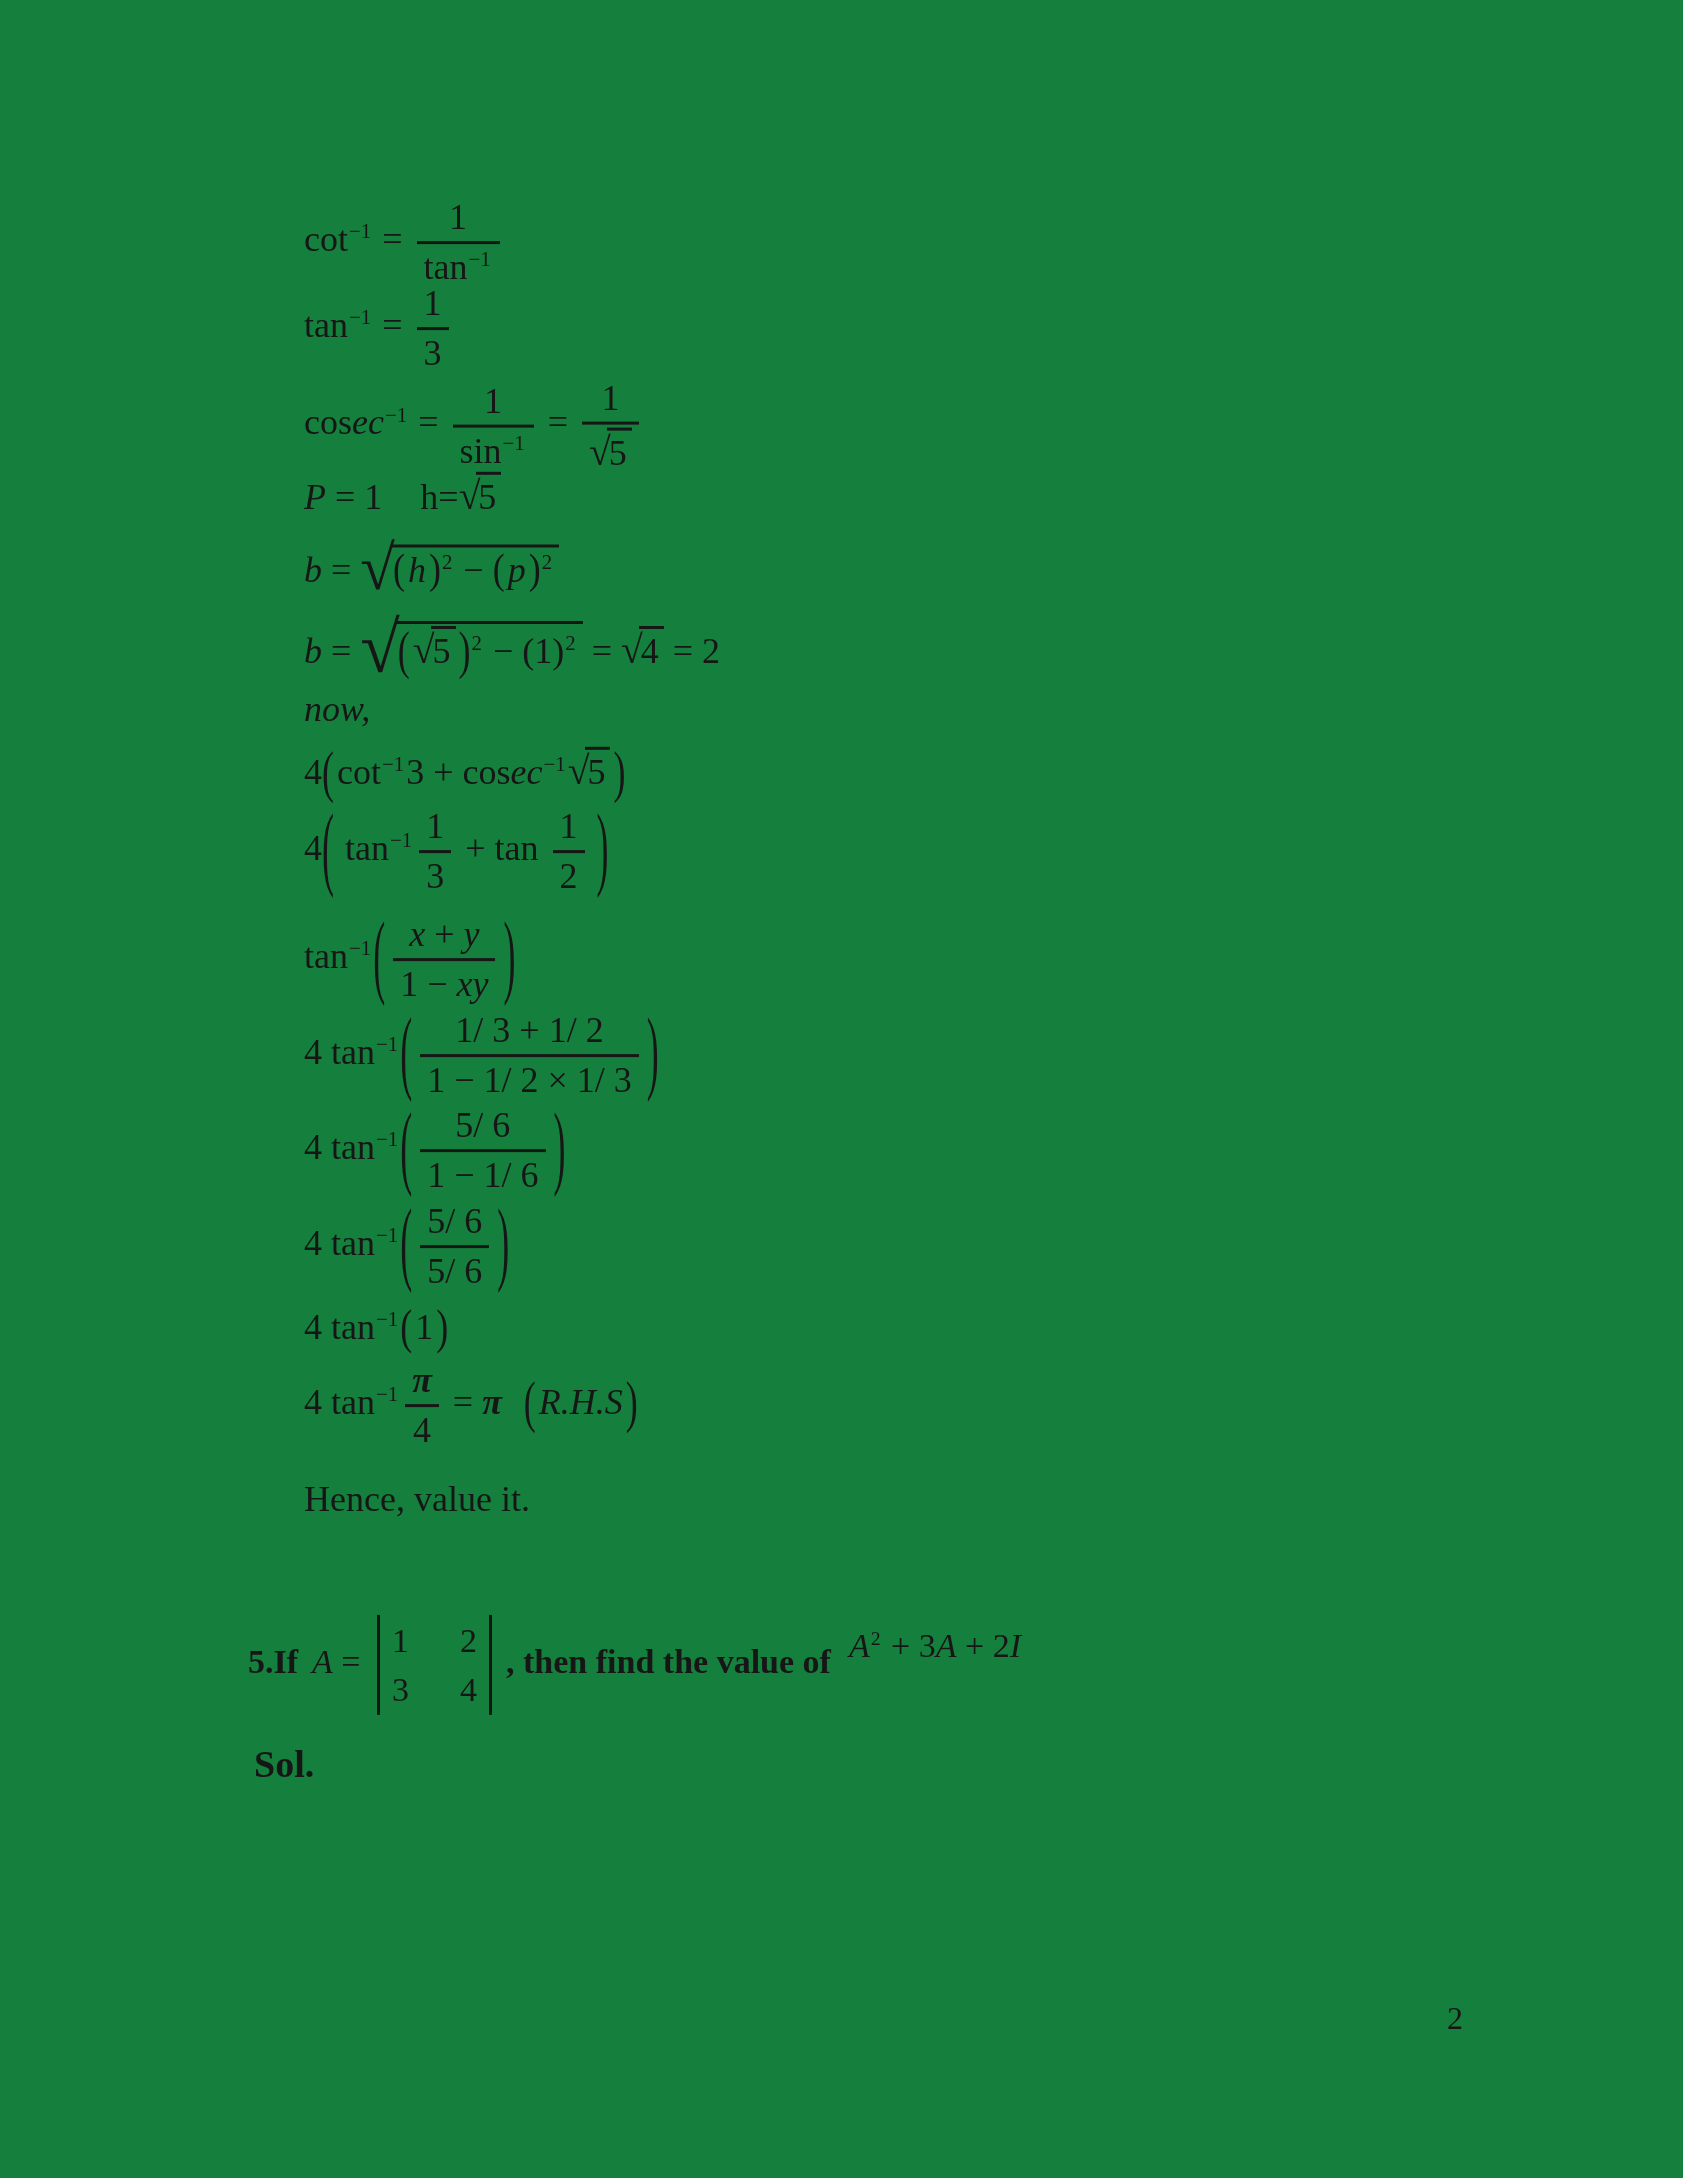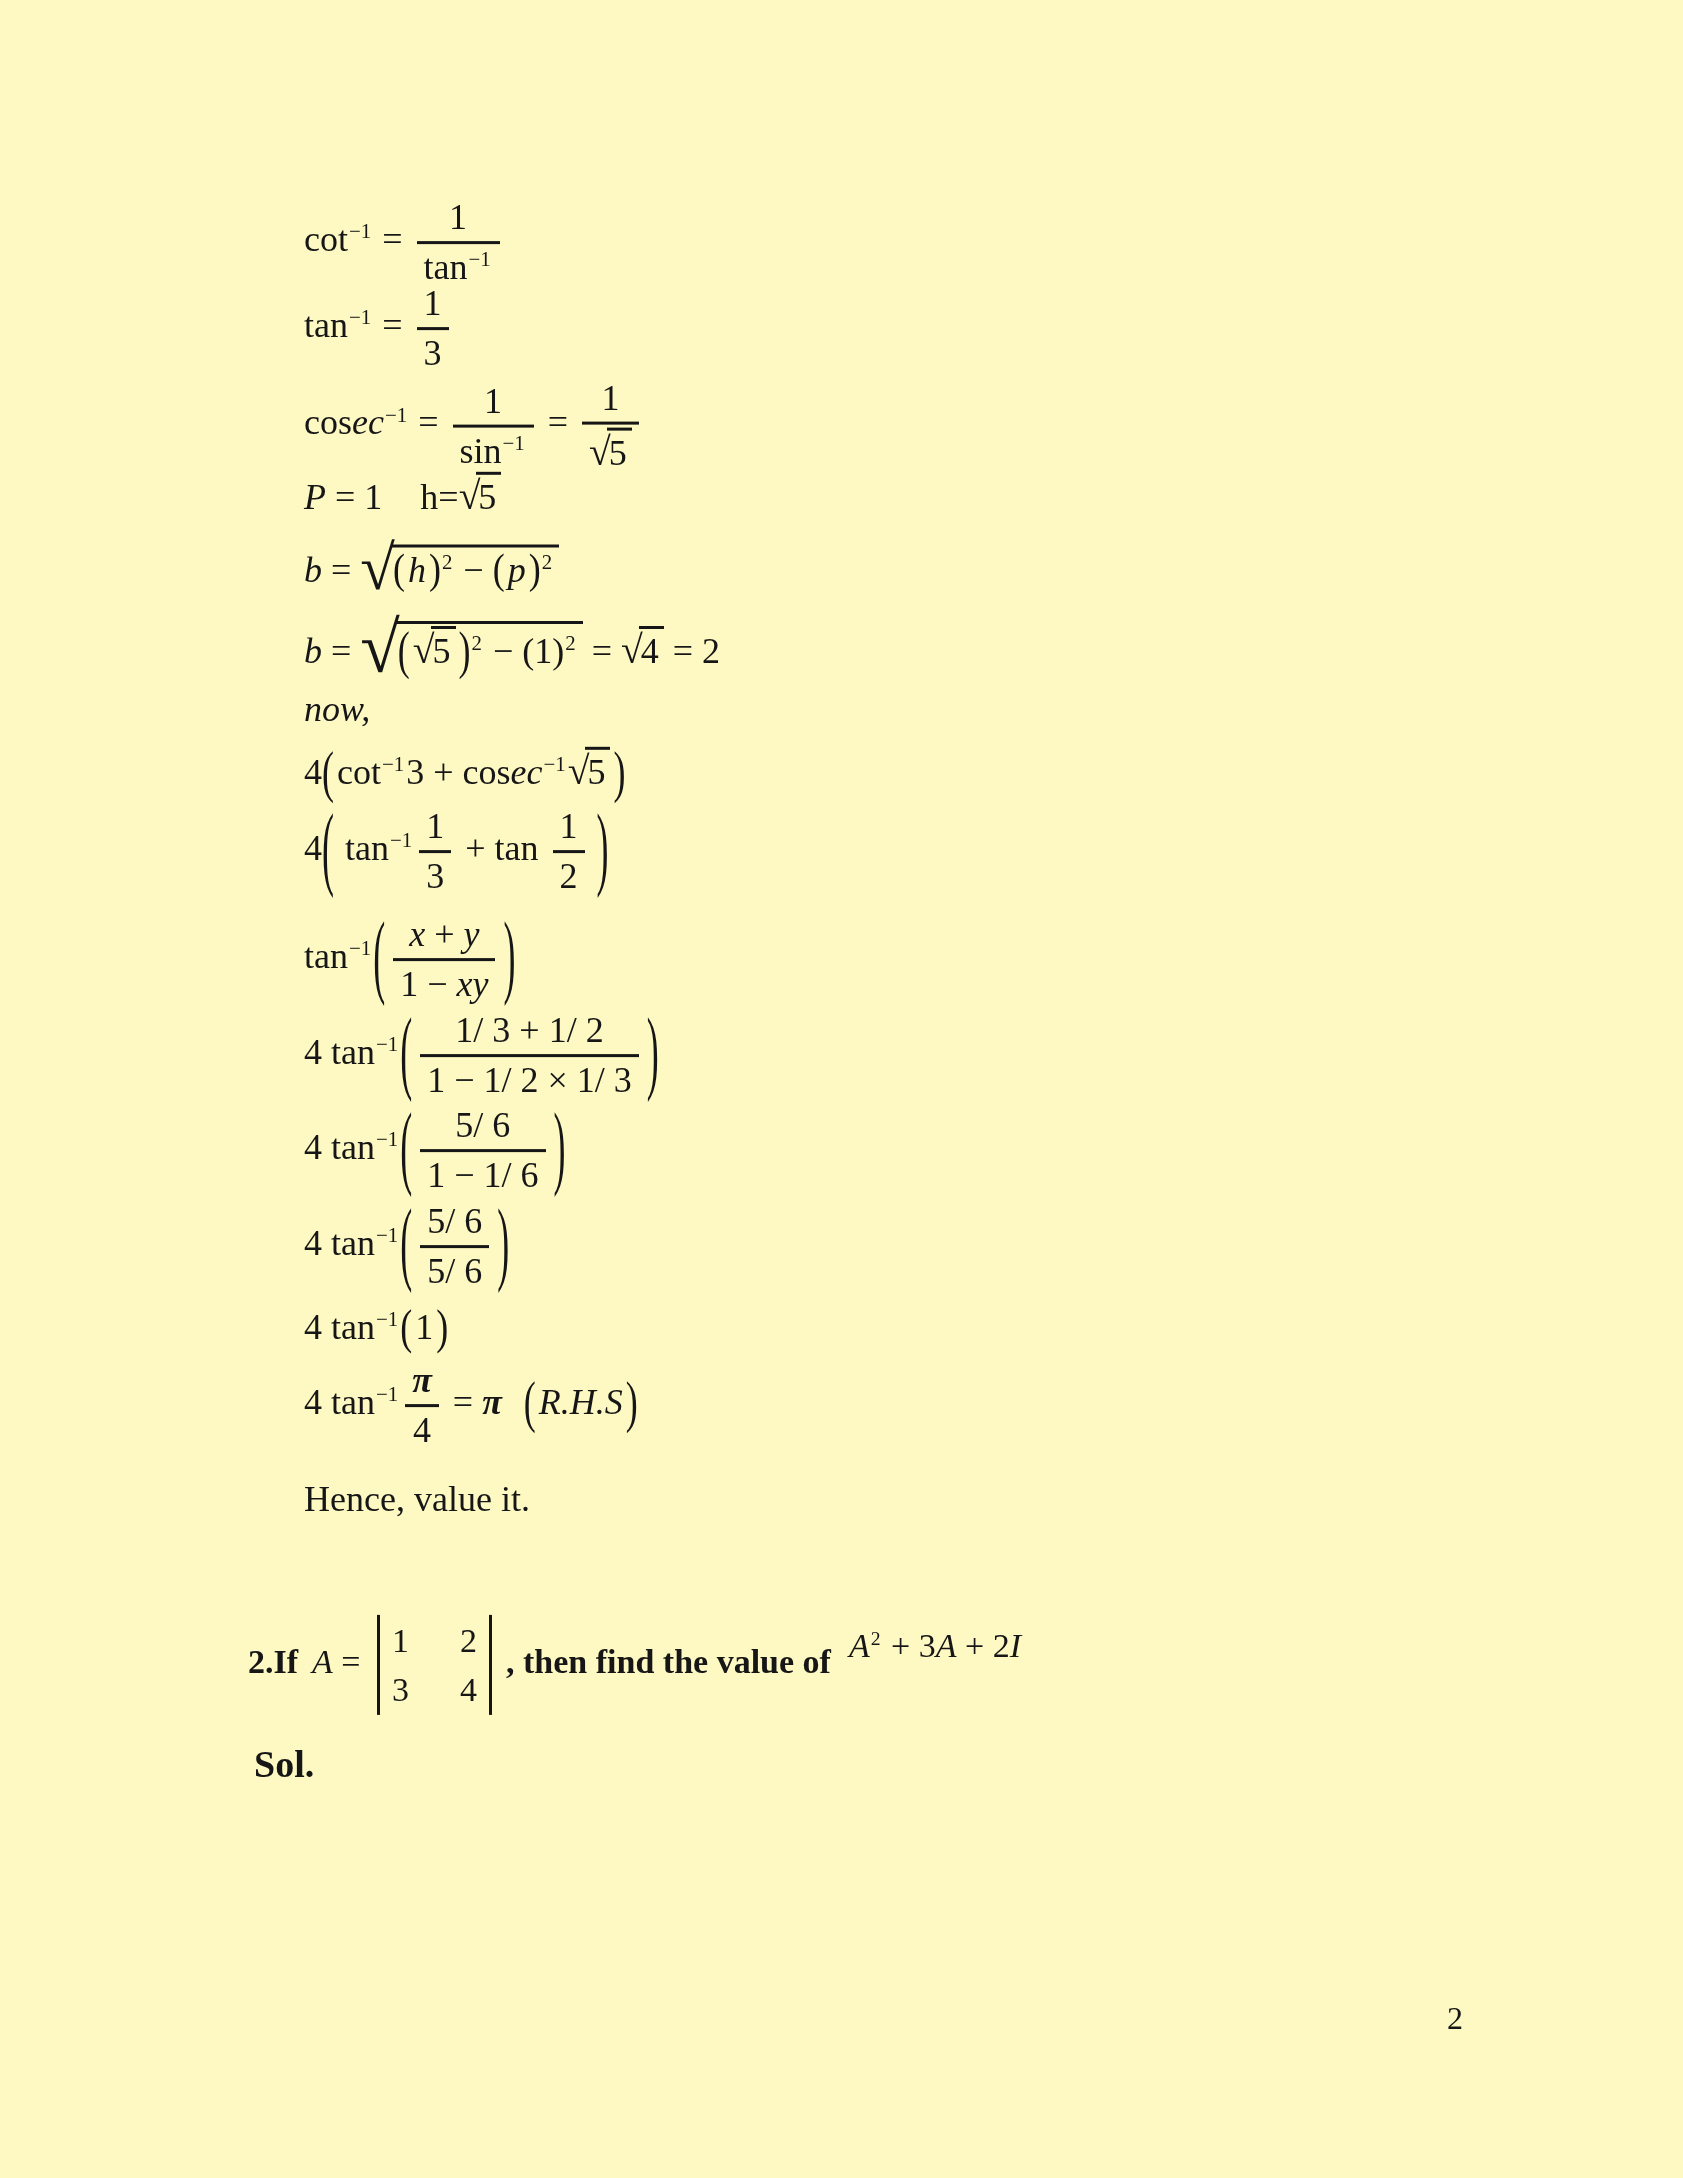--- a/index.html
+++ b/index.html
@@ -44,38 +44,38 @@
   
   .textline{position:absolute;white-space:nowrap;}
   .t-hence{top:1478px;left:304px;font-size:36px;}
   .t-sol{top:1742px;left:254px;font-size:38px;font-weight:bold;}
   .t-simplify{top:1818px;left:255px;font-size:37px;}
   .t-pageno{top:2000px;left:1447px;font-size:32px;}
 </style>
 </head>
 <body>
 
-<div class="page" style="background: #fef9c3; color: rgb(22, 22, 22);">
+<div class="page" style="background: #15803d; color: rgb(22, 22, 22);">
   <div id="math-area">
       <div class="eq" style="top: 243px; left: 304px;"><span class="mr">cot</span><span class="msup">−1</span><span class="mr"> = </span><span class="frac"><span class="num"><span class="mr">1</span></span><span class="den"><span class="mr">tan</span><span class="msup">−1</span></span></span></div>
       <div class="eq" style="top: 329px; left: 304px;"><span class="mr">tan</span><span class="msup">−1</span><span class="mr"> = </span><span class="frac"><span class="num"><span class="mr">1</span></span><span class="den"><span class="mr">3</span></span></span></div>
       <div class="eq" style="top: 426px; left: 304px;"><span class="mr">cos</span><span class="mi">ec</span><span class="msup">−1</span><span class="mr"> = </span><span class="frac"><span class="num"><span class="mr">1</span></span><span class="den"><span class="mr">sin</span><span class="msup">−1</span></span></span><span class="mr"> = </span><span class="frac"><span class="num"><span class="mr">1</span></span><span class="den"><span class="sqrt"><span class="rad" style="font-size: 1.1em;">√</span><span class="rc"><span class="mr">5</span></span></span></span></span></div>
       <div class="eq" style="top: 495px; left: 304px;"><span class="mi">P</span><span class="mr"> = 1</span><span class="msp" style="width: 38px;"></span><span class="mr">h=</span><span class="sqrt"><span class="rad" style="font-size: 1.1em;">√</span><span class="rc"><span class="mr">5</span></span></span></div>
       <div class="eq" style="top: 561px; left: 304px;"><span class="mi">b</span><span class="mr"> = </span><span class="sqrt"><span class="rad" style="font-size: 1.75em; top: 7px;">√</span><span class="rc"><span class="pgroup"><span class="pglyph" style="transform: scaleY(1.15);">(</span><span class="pc"><span class="mi">h</span></span><span class="pglyph" style="transform: scaleY(1.15);">)</span></span><span class="msup">2</span><span class="mr"> − </span><span class="pgroup"><span class="pglyph" style="transform: scaleY(1.15);">(</span><span class="pc"><span class="mi">p</span></span><span class="pglyph" style="transform: scaleY(1.15);">)</span></span><span class="msup">2</span></span></span></div>
       <div class="eq" style="top: 639px; left: 304px;"><span class="mi">b</span><span class="mr"> = </span><span class="sqrt"><span class="rad" style="font-size: 2em; top: 9px;">√</span><span class="rc"><span class="pgroup"><span class="pglyph" style="transform: scaleY(1.45);">(</span><span class="pc"><span class="sqrt"><span class="rad" style="font-size: 1.1em;">√</span><span class="rc"><span class="mr">5</span></span></span></span><span class="pglyph" style="transform: scaleY(1.45);">)</span></span><span class="msup">2</span><span class="mr"> − </span><span class="mr">(1)</span><span class="msup">2</span></span></span><span class="mr"> = </span><span class="sqrt"><span class="rad" style="font-size: 1.1em;">√</span><span class="rc"><span class="mr">4</span></span></span><span class="mr"> = 2</span></div>
       <div class="eq" style="top: 710px; left: 304px; text-align: right;"><span class="mi">now,</span></div>
       <div class="eq" style="top: 770px; left: 304px;"><span class="mr">4</span><span class="pgroup"><span class="pglyph" style="transform: scaleY(1.6);">(</span><span class="pc"><span class="mr">cot</span><span class="msup">−1</span><span class="mr">3 + cos</span><span class="mi">ec</span><span class="msup">−1</span><span class="sqrt"><span class="rad" style="font-size: 1.1em;">√</span><span class="rc"><span class="mr">5</span></span></span></span><span class="pglyph" style="transform: scaleY(1.6);">)</span></span></div>
       <div class="eq" style="top: 852px; left: 304px;"><span class="mr">4</span><span class="pgroup"><span class="pglyph" style="transform: scaleY(2.6);">(</span><span class="pc"><span class="msp" style="width: 8px;"></span><span class="mr">tan</span><span class="msup">−1</span><span class="frac"><span class="num"><span class="mr">1</span></span><span class="den"><span class="mr">3</span></span></span><span class="mr"> + tan </span><span class="frac"><span class="num"><span class="mr">1</span></span><span class="den"><span class="mr">2</span></span></span><span class="msp" style="width: 4px;"></span></span><span class="pglyph" style="transform: scaleY(2.6);">)</span></span></div>
       <div class="eq" style="top: 960px; left: 304px;"><span class="mr">tan</span><span class="msup">−1</span><span class="pgroup"><span class="pglyph" style="transform: scaleY(2.6);">(</span><span class="pc"><span class="frac"><span class="num"><span class="mi">x</span><span class="mr"> + </span><span class="mi">y</span></span><span class="den"><span class="mr">1 − </span><span class="mi">xy</span></span></span></span><span class="pglyph" style="transform: scaleY(2.6);">)</span></span></div>
       <div class="eq" style="top: 1056px; left: 304px;"><span class="mr">4 tan</span><span class="msup">−1</span><span class="pgroup"><span class="pglyph" style="transform: scaleY(2.6);">(</span><span class="pc"><span class="frac"><span class="num"><span class="mr">1/ 3 + 1/ 2</span></span><span class="den"><span class="mr">1 − 1/ 2 × 1/ 3</span></span></span></span><span class="pglyph" style="transform: scaleY(2.6);">)</span></span></div>
       <div class="eq" style="top: 1151px; left: 304px;"><span class="mr">4 tan</span><span class="msup">−1</span><span class="pgroup"><span class="pglyph" style="transform: scaleY(2.6);">(</span><span class="pc"><span class="frac"><span class="num"><span class="mr">5/ 6</span></span><span class="den"><span class="mr">1 − 1/ 6</span></span></span></span><span class="pglyph" style="transform: scaleY(2.6);">)</span></span></div>
       <div class="eq" style="top: 1247px; left: 304px;"><span class="mr">4 tan</span><span class="msup">−1</span><span class="pgroup"><span class="pglyph" style="transform: scaleY(2.6);">(</span><span class="pc"><span class="frac"><span class="num"><span class="mr">5/ 6</span></span><span class="den"><span class="mr">5/ 6</span></span></span></span><span class="pglyph" style="transform: scaleY(2.6);">)</span></span></div>
       <div class="eq" style="top: 1328px; left: 304px;"><span class="mr">4 tan</span><span class="msup">−1</span><span class="pgroup"><span class="pglyph" style="transform: scaleY(1.35);">(</span><span class="pc"><span class="mr">1</span></span><span class="pglyph" style="transform: scaleY(1.35);">)</span></span></div>
       <div class="eq" style="top: 1406px; left: 304px;"><span class="mr">4 tan</span><span class="msup">−1</span><span class="frac"><span class="num"><span class="mbi">π</span></span><span class="den"><span class="mr">4</span></span></span><span class="mr"> = </span><span class="mbi">π</span><span class="msp" style="width: 22px;"></span><span class="pgroup"><span class="pglyph" style="transform: scaleY(1.6);">(</span><span class="pc"><span class="mi">R.H.S</span></span><span class="pglyph" style="transform: scaleY(1.6);">)</span></span></div>
-      <div class="eq" style="top: 1665px; left: 248px; font-size: 34px;"><span class="mb">2.If</span><span class="msp" style="width: 14px;"></span><span class="mi">A</span><span class="mr"> = </span><span class="det">
+      <div class="eq" style="top: 1665px; left: 248px; font-size: 34px;"><span class="mb">5.If</span><span class="msp" style="width: 14px;"></span><span class="mi">A</span><span class="mr"> = </span><span class="det">
           <span class="dr">
             <span class="dcell">1</span>
             <span class="dcell">2</span>
           </span>
           <span class="dr">
             <span class="dcell">3</span>
             <span class="dcell">4</span>
           </span>
         </span><span class="msp" style="width: 6px;"></span><span class="mb">, then find the value of</span><span class="msp" style="width: 18px;"></span><span class="raised"><span class="mi">A</span><span class="msup">2</span><span class="mr"> + 3</span><span class="mi">A</span><span class="mr"> + 2</span><span class="mi">I</span></span></div>
     </div>

